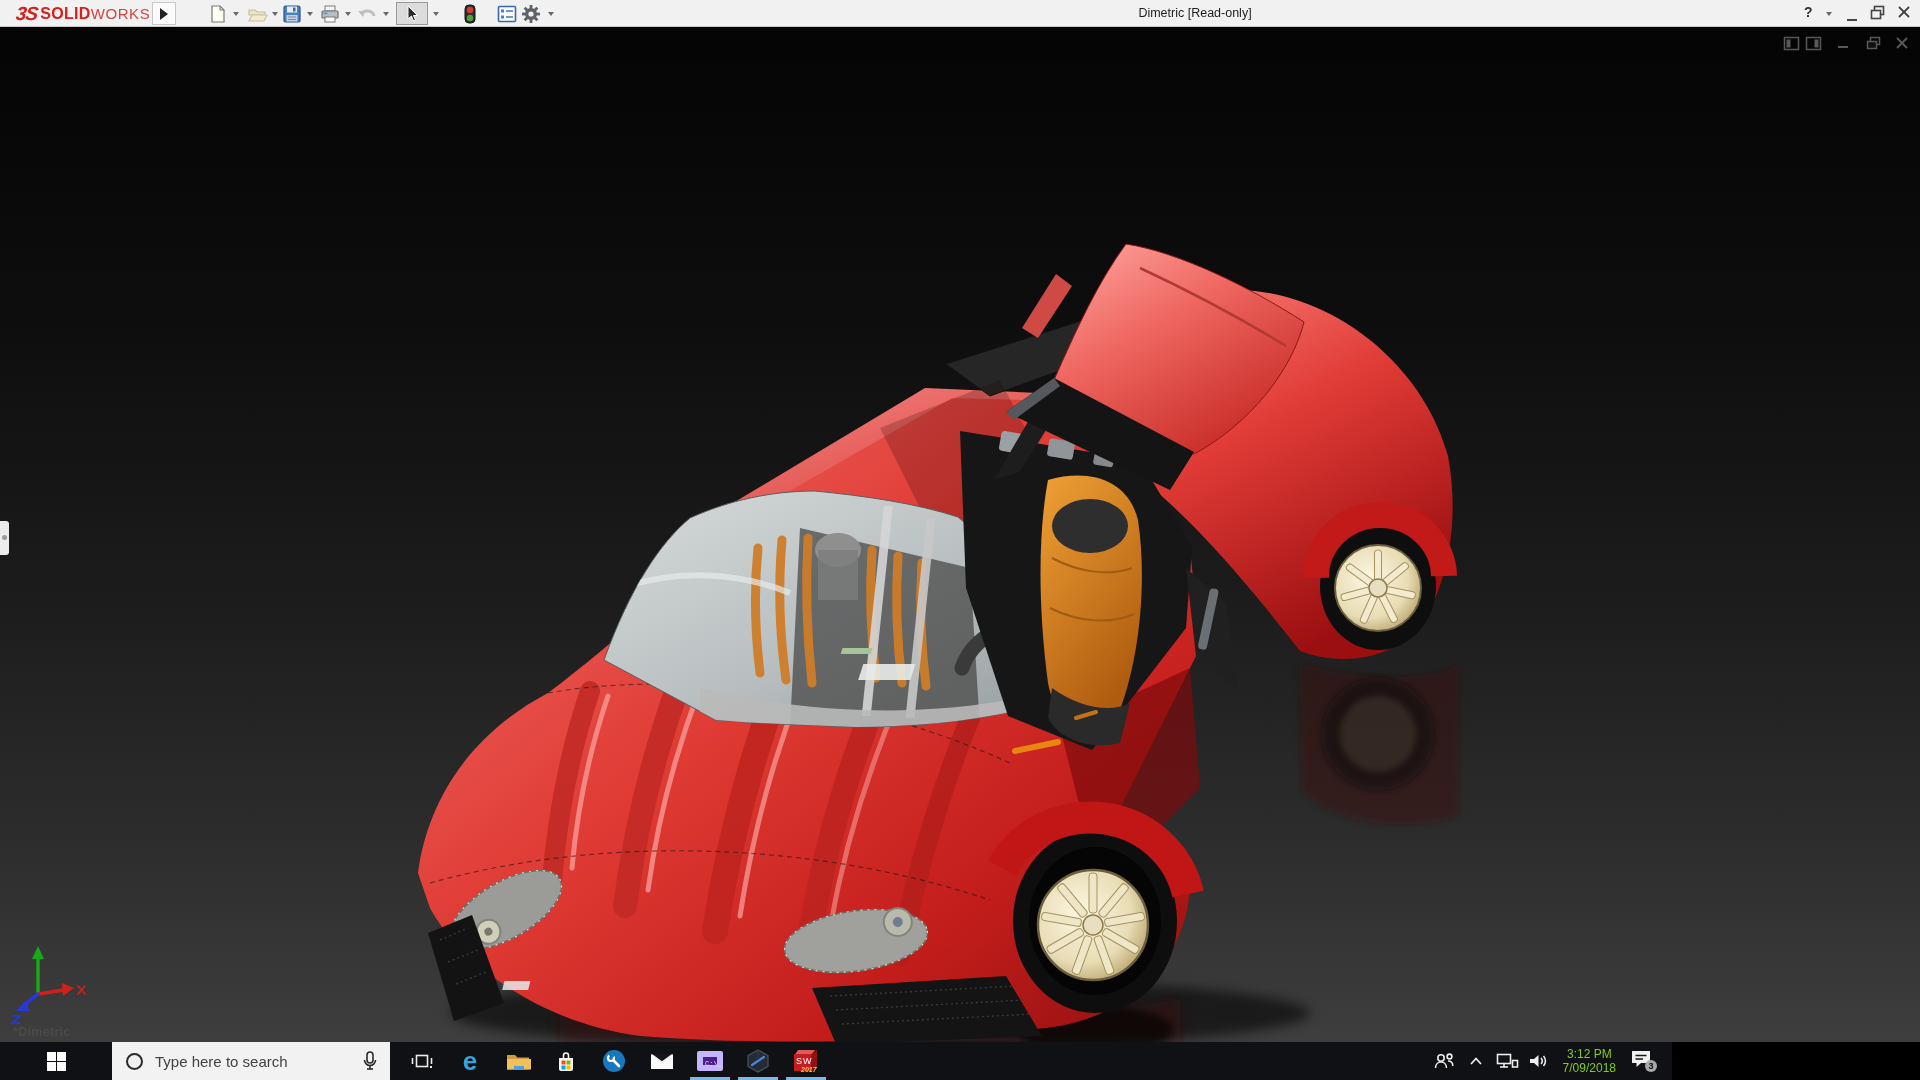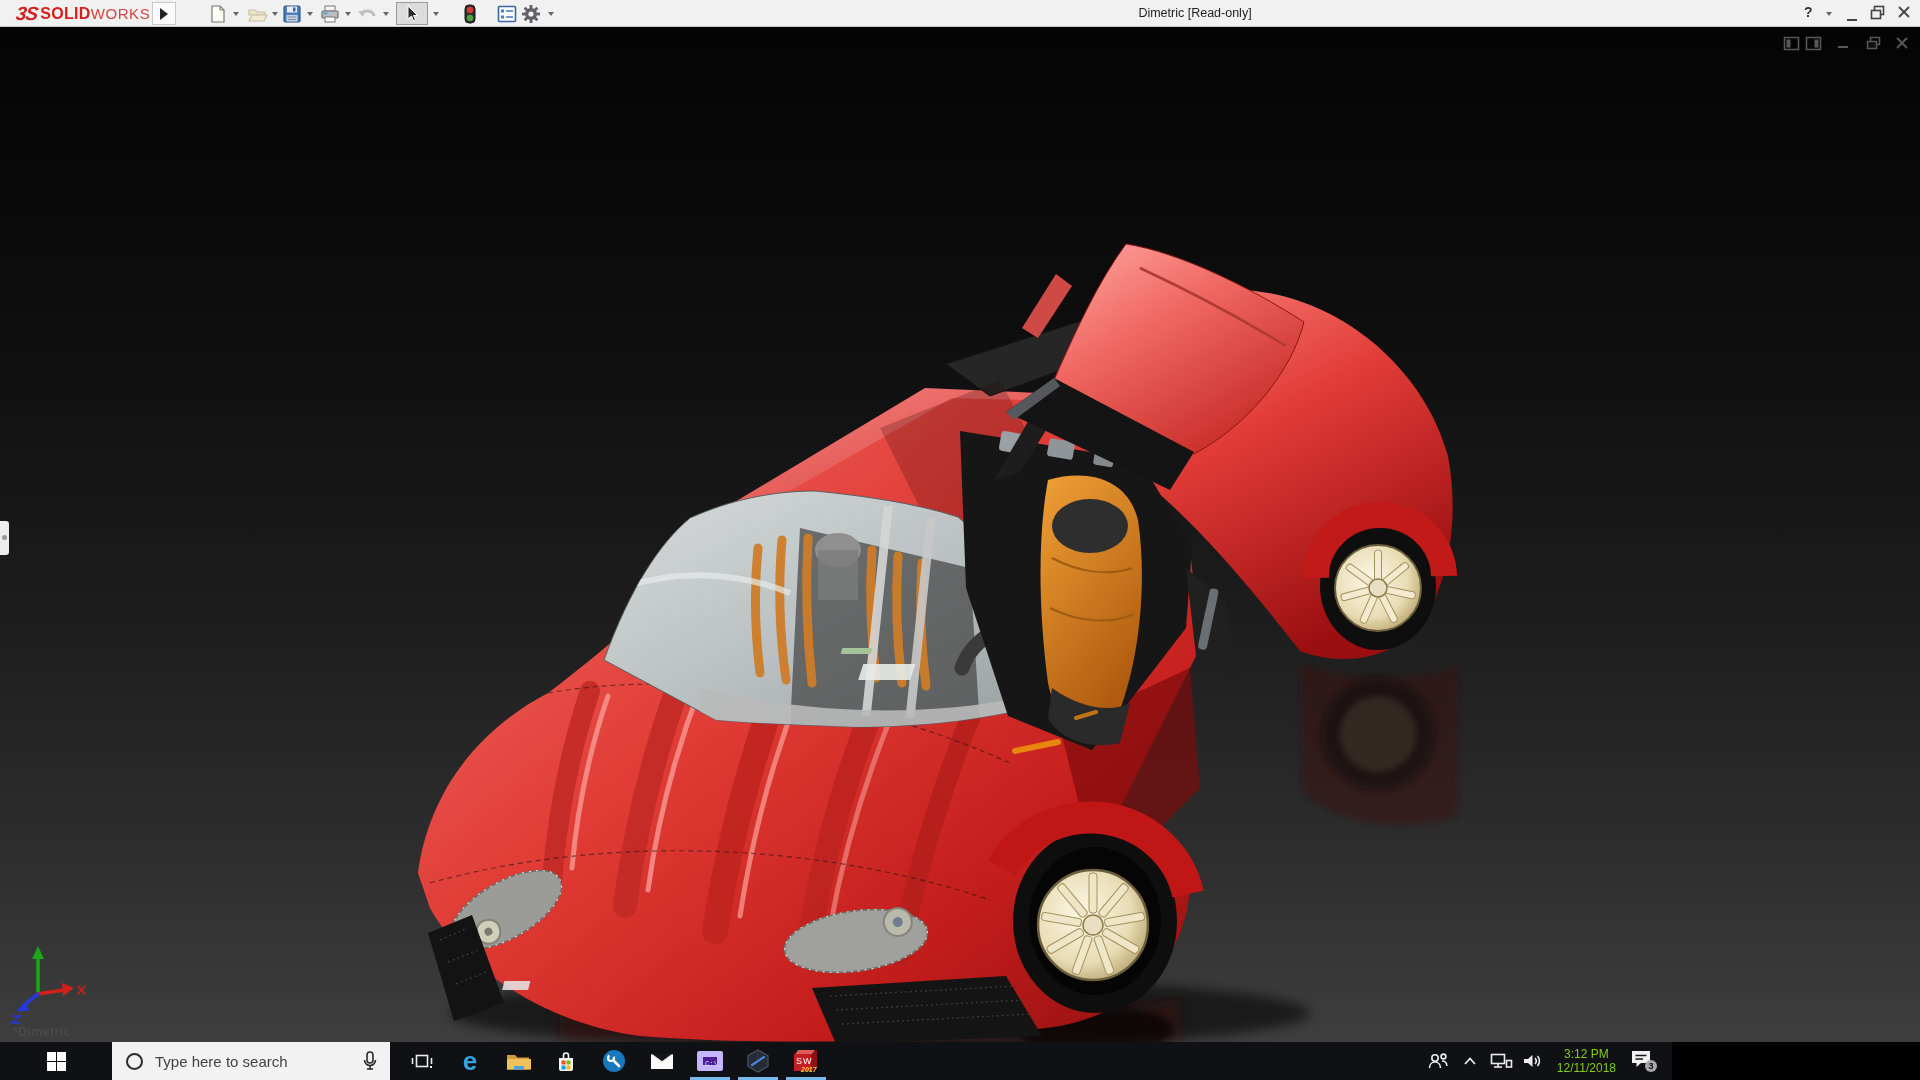--- a/index.html
+++ b/index.html
@@ -555,21 +555,21 @@
       </svg>
     </div>
     <div class="tray-item" style="width:32px">
       <svg width="24" height="22">
         <polygon points="3,9 7,9 11.5,5 11.5,17 7,13 3,13" fill="#ececec"></polygon>
         <path d="M14,8 a4.5,4.5 0 0 1 0,6 M16.5,6 a7.5,7.5 0 0 1 0,10" fill="none" stroke="#ececec" stroke-width="1.6"></path>
       </svg>
     </div>
     <div class="clock">
       <div>3:12 PM</div>
-      <div>12/11/2018</div>
+      <div>7/09/2018</div>
     </div>
     <div class="tray-item" style="width:40px">
       <svg width="30" height="28">
         <path d="M3,4 h18 v12 h-9 l-4.5,4 v-4 h-4.5 Z" fill="#f0f0f0"></path>
         <line x1="6.5" y1="8.5" x2="17.5" y2="8.5" stroke="#15171c" stroke-width="1.5"></line>
         <line x1="6.5" y1="12" x2="14" y2="12" stroke="#15171c" stroke-width="1.5"></line>
         <circle cx="22" cy="19" r="6" fill="#a8a8a8"></circle>
         <text x="22" y="22" text-anchor="middle" font-size="9" font-weight="bold" fill="#0e0e0e">3</text>
       </svg>
     </div>

